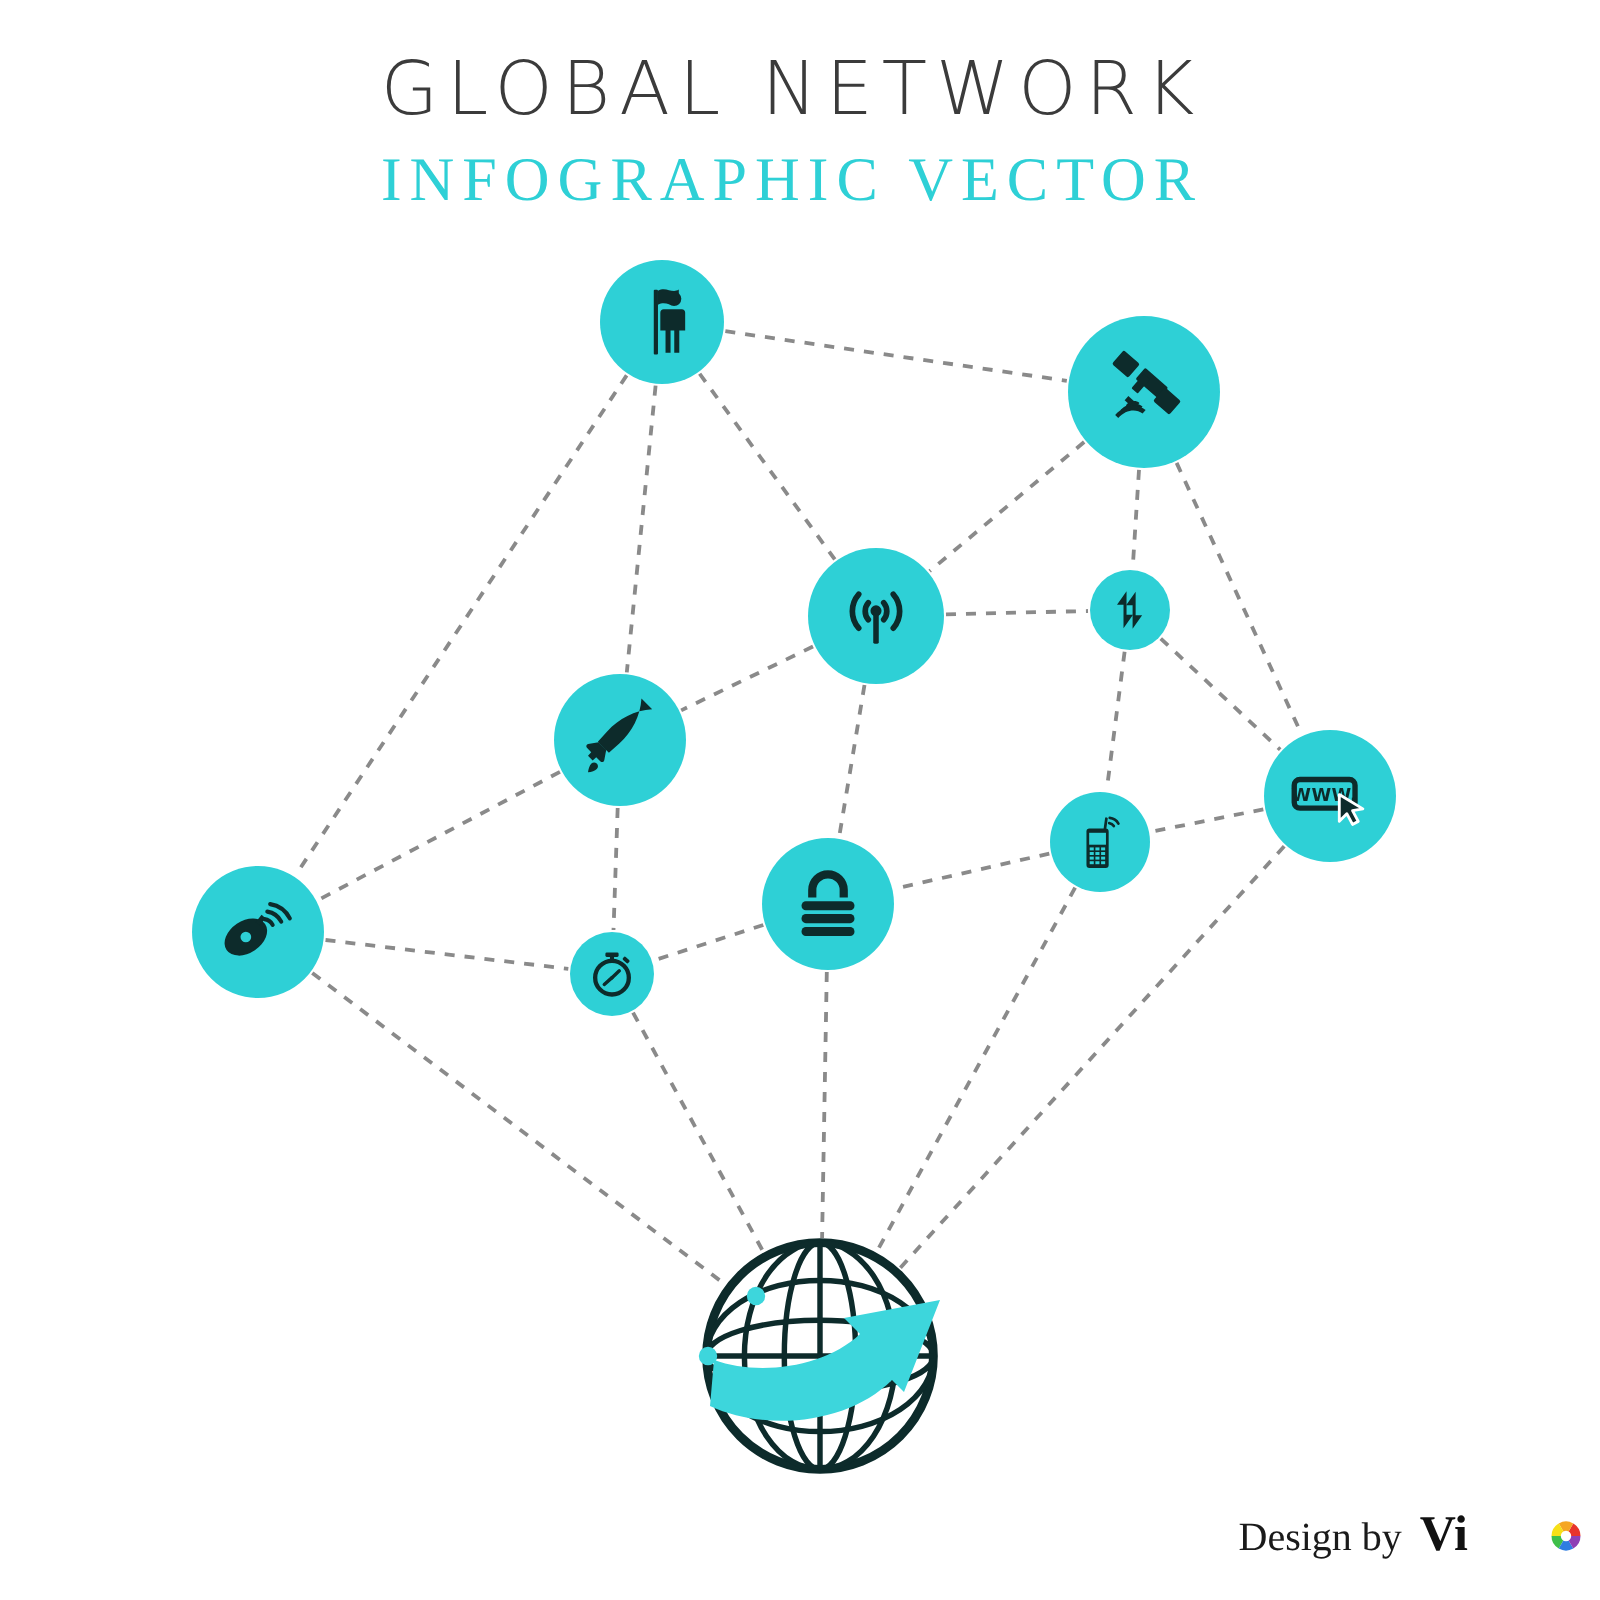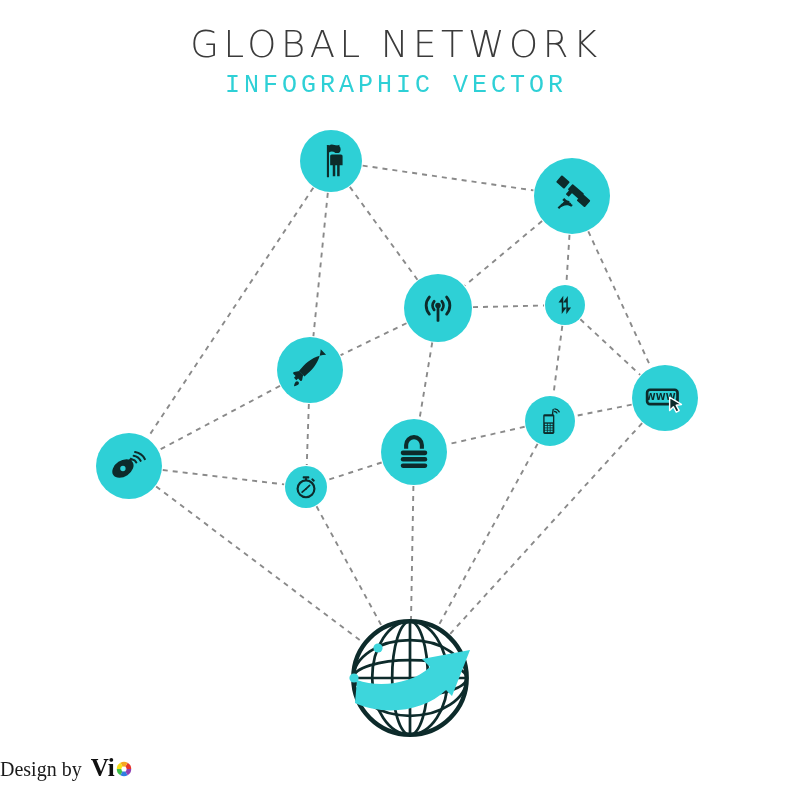--- a/index.html
+++ b/index.html
@@ -25,62 +25,63 @@
   }
   .title-main {
     font-family:"DejaVu Sans", sans-serif;
     font-size:37px;
     font-weight:300;
     letter-spacing:4.5px;
     color:#3b3b3b;
     line-height:1.05;
   }
   .title-sub {
-    font-family:Liberation Mono, monospace;
-    font-size:25px;
+    font-family:Liberation Serif, serif;
+    font-size:31px;
     font-weight:300;
     letter-spacing:4.0px;
     color:#2ed0d6;
     line-height:1.3;
     margin-top:5px;
   }
 
   
   #net {
     position:absolute;
     top:0; left:0;
     width:800px; height:800px;
   }
 
   
   .footer {
     position:absolute;
     left:0; right:0;
     bottom:18px;
-    text-align:left;
+    text-align:right;
     user-select:none;
   }
   .footer-inner {
     display:inline-flex;
     align-items:baseline;
     justify-content:center;
     gap:9px;
   }
   .footer-by {
     font-family:"Liberation Serif", serif;
     font-size:20px;
     color:#1a1a1a;
   }
   .footer-brand {
     font-family:"Liberation Serif", serif;
     font-size:25px;
     font-weight:700;
     color:#111111;
     display:inline-flex;
     align-items:baseline;
+    gap:40px;
   }
   .brand-shutter {
     display:inline-block;
     width:16px; height:16px;
     position:relative;
     top:1px;
     margin:0 1px;
   }
 </style>
 </head>

